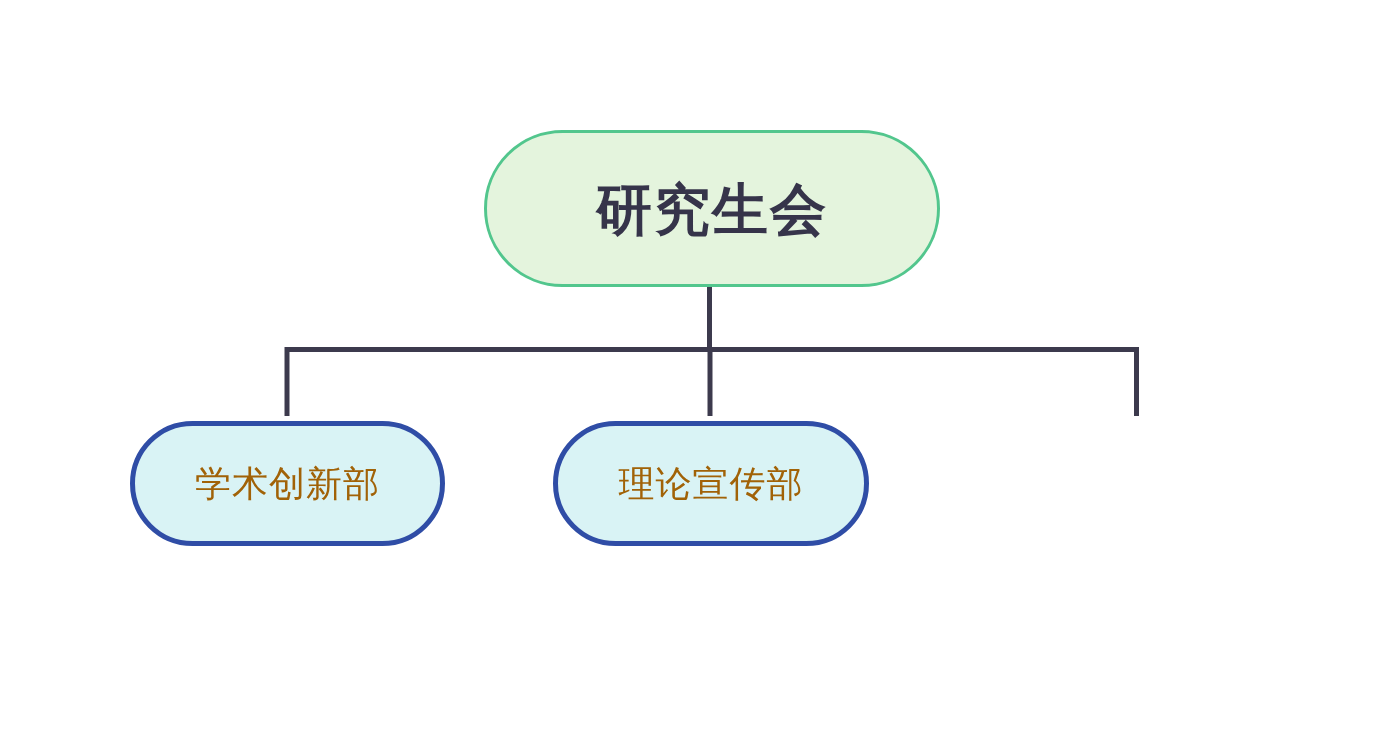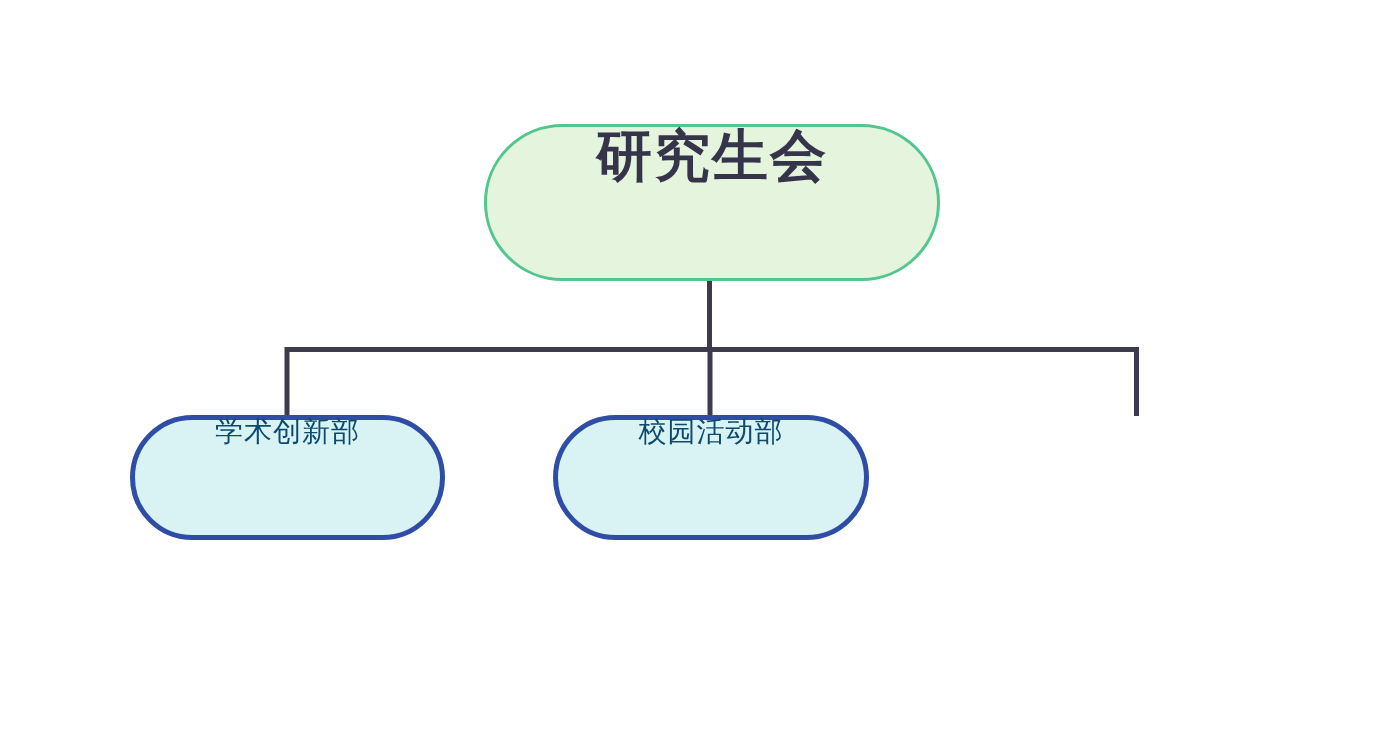--- a/index.html
+++ b/index.html
@@ -26,24 +26,25 @@
     top: 0;
     width: 1397px;
     height: 739px;
   }
 
   
   .node {
     position: absolute;
     box-sizing: border-box;
     display: flex;
-    align-items: flex-start;
+    align-items: center;
     justify-content: center;
     text-align: center;
     z-index: 2;
+    margin-top: 6px;
   }
 
   .node-root {
     left: 484px;
     top: 124px;
     width: 456px;
     height: 157px;
     background: #e4f4dd;
     border: 3px solid #52c68d;
     border-radius: 80px;
@@ -58,26 +59,26 @@
   }
 
   .node-child {
     top: 415px;
     height: 125px;
     background: #d9f3f5;
     border: 5px solid #2f4da6;
     border-radius: 64px;
   }
   .node-child .node-label {
-    font-family: Liberation Mono, monospace;
+    font-family: Liberation Serif, serif;
     font-weight: normal;
-    font-size: 28px;
+    font-size: 36px;
     line-height: 1;
     letter-spacing: 1px;
-    color: #0c4a6e;
+    color: #a16207;
   }
 
   .child-0 { left: 130px; width: 315px; }
   .child-1 { left: 553px; width: 316px; }
   .child-2 { left: 978px; width: 319px; }
 </style>
 </head>
 <body>
 
 <div id="canvas">
@@ -97,17 +98,17 @@
 
   <div class="node node-root">
     <span class="node-label">研究生会</span>
   </div>
 
   <div class="node node-child child-0">
     <span class="node-label">学术创新部</span>
   </div>
 
   <div class="node node-child child-1">
-    <span class="node-label">校园活动部</span>
+    <span class="node-label">理论宣传部</span>
   </div>
 
 
 </div>
 
 </body></html>

